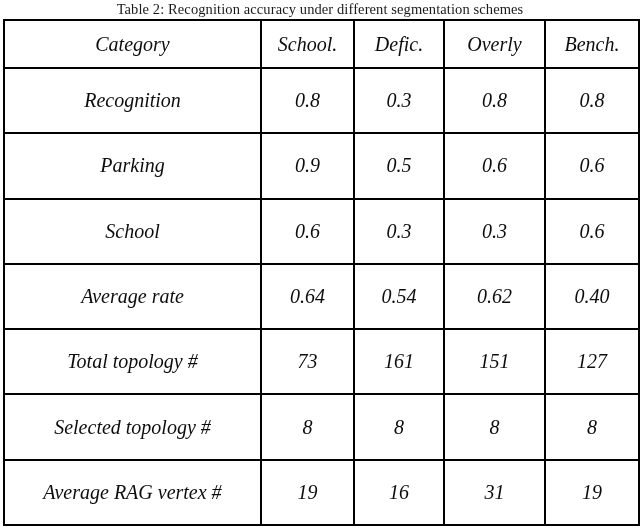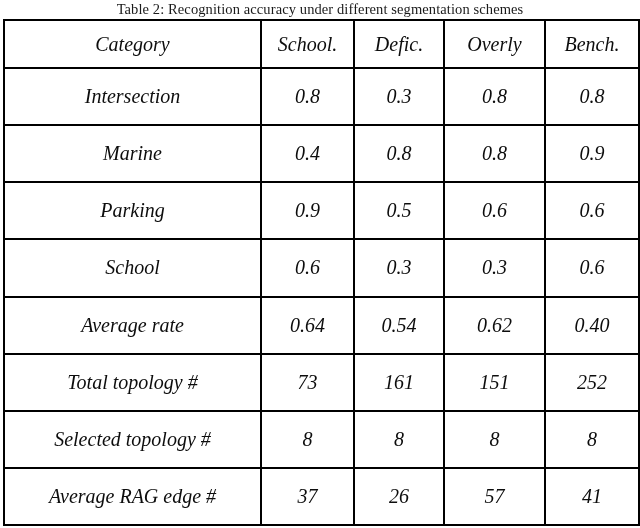--- a/index.html
+++ b/index.html
@@ -103,32 +103,25 @@
         <tr class="header-row">
           <th>Category</th>
           <th>School.</th>
           <th>Defic.</th>
           <th>Overly</th>
           <th>Bench.</th>
         </tr>
       </thead>
       <tbody>
         <tr class="table-row">
-          <td>Intersection</td>
+          <td>Recognition</td>
           <td>0.8</td>
           <td>0.3</td>
           <td>0.8</td>
           <td>0.8</td>
-        </tr>
-        <tr class="table-row">
-          <td>Marine</td>
-          <td>0.4</td>
-          <td>0.8</td>
-          <td>0.8</td>
-          <td>0.9</td>
         </tr>
         <tr class="table-row">
           <td>Parking</td>
           <td>0.9</td>
           <td>0.5</td>
           <td>0.6</td>
           <td>0.6</td>
         </tr>
         <tr class="table-row">
           <td>School</td>
@@ -142,33 +135,33 @@
           <td>0.64</td>
           <td>0.54</td>
           <td>0.62</td>
           <td>0.40</td>
         </tr>
         <tr class="table-row">
           <td>Total topology #</td>
           <td>73</td>
           <td>161</td>
           <td>151</td>
-          <td>252</td>
+          <td>127</td>
         </tr>
         <tr class="table-row">
           <td>Selected topology #</td>
           <td>8</td>
           <td>8</td>
           <td>8</td>
           <td>8</td>
         </tr>
         <tr class="table-row">
-          <td>Average RAG edge #</td>
-          <td>37</td>
-          <td>26</td>
-          <td>57</td>
-          <td>41</td>
+          <td>Average RAG vertex #</td>
+          <td>19</td>
+          <td>16</td>
+          <td>31</td>
+          <td>19</td>
         </tr>
       </tbody>
     </table>
   </div>
 
 </div>
 
 </body></html>

